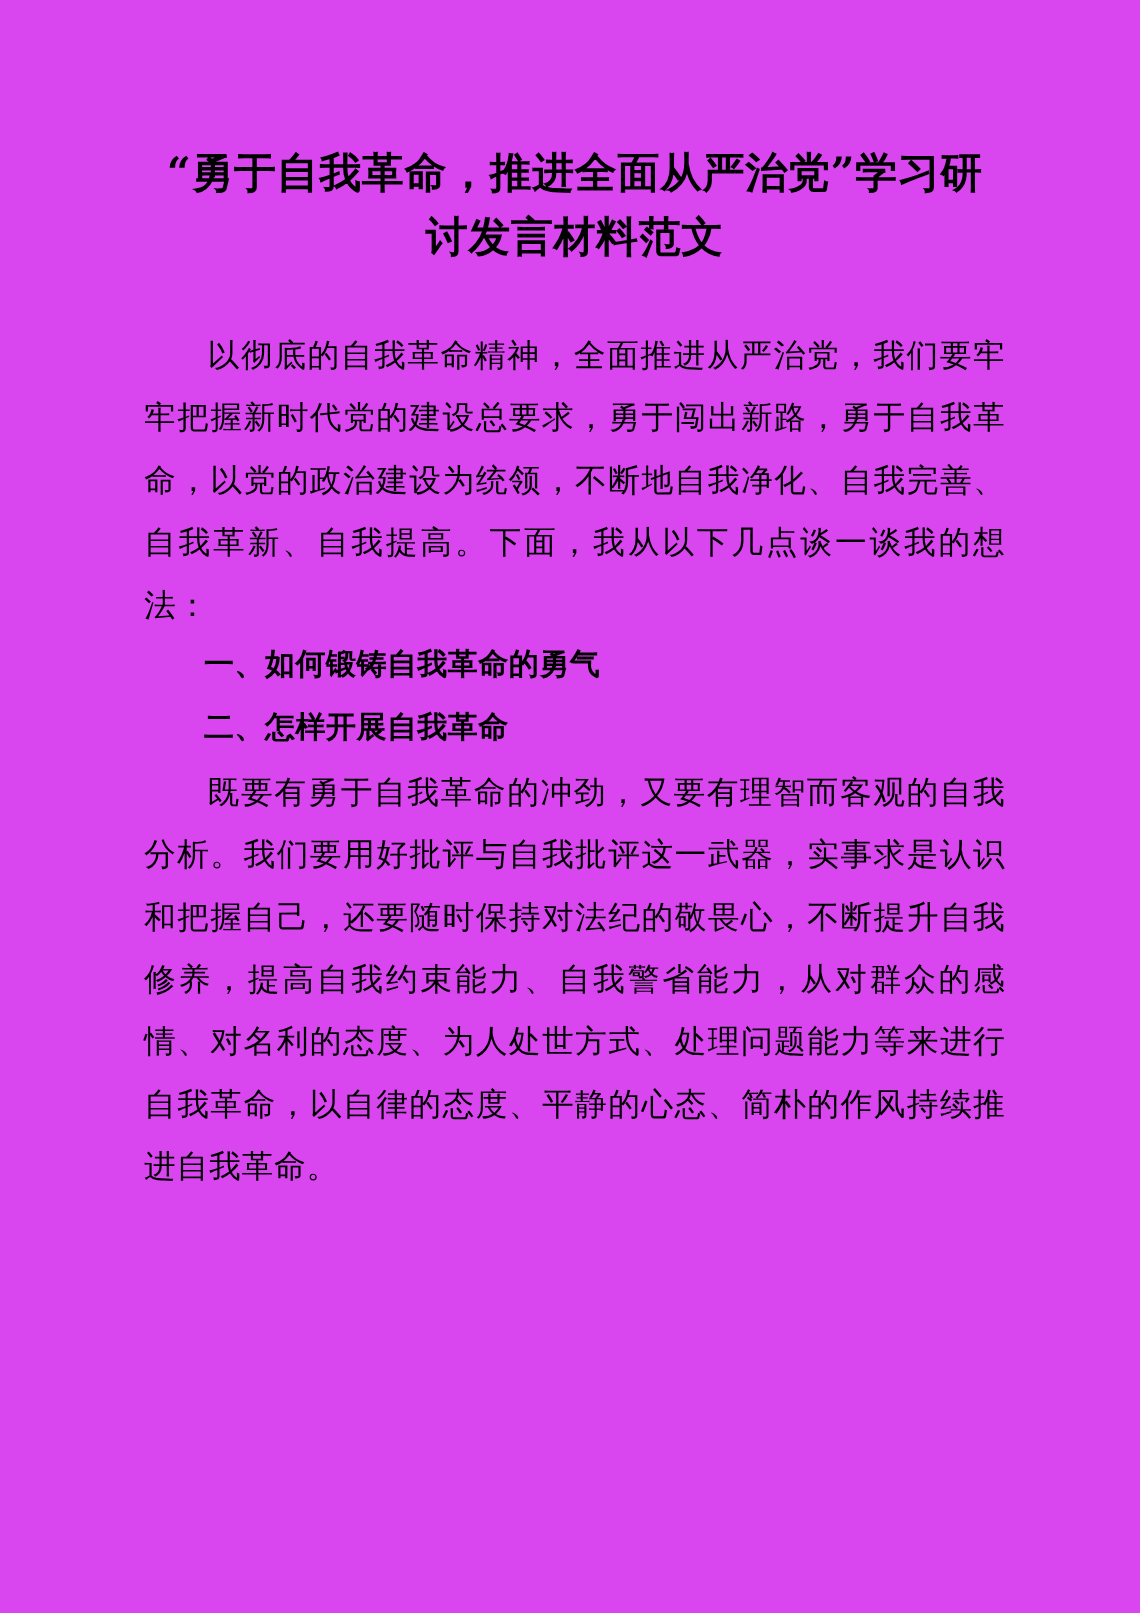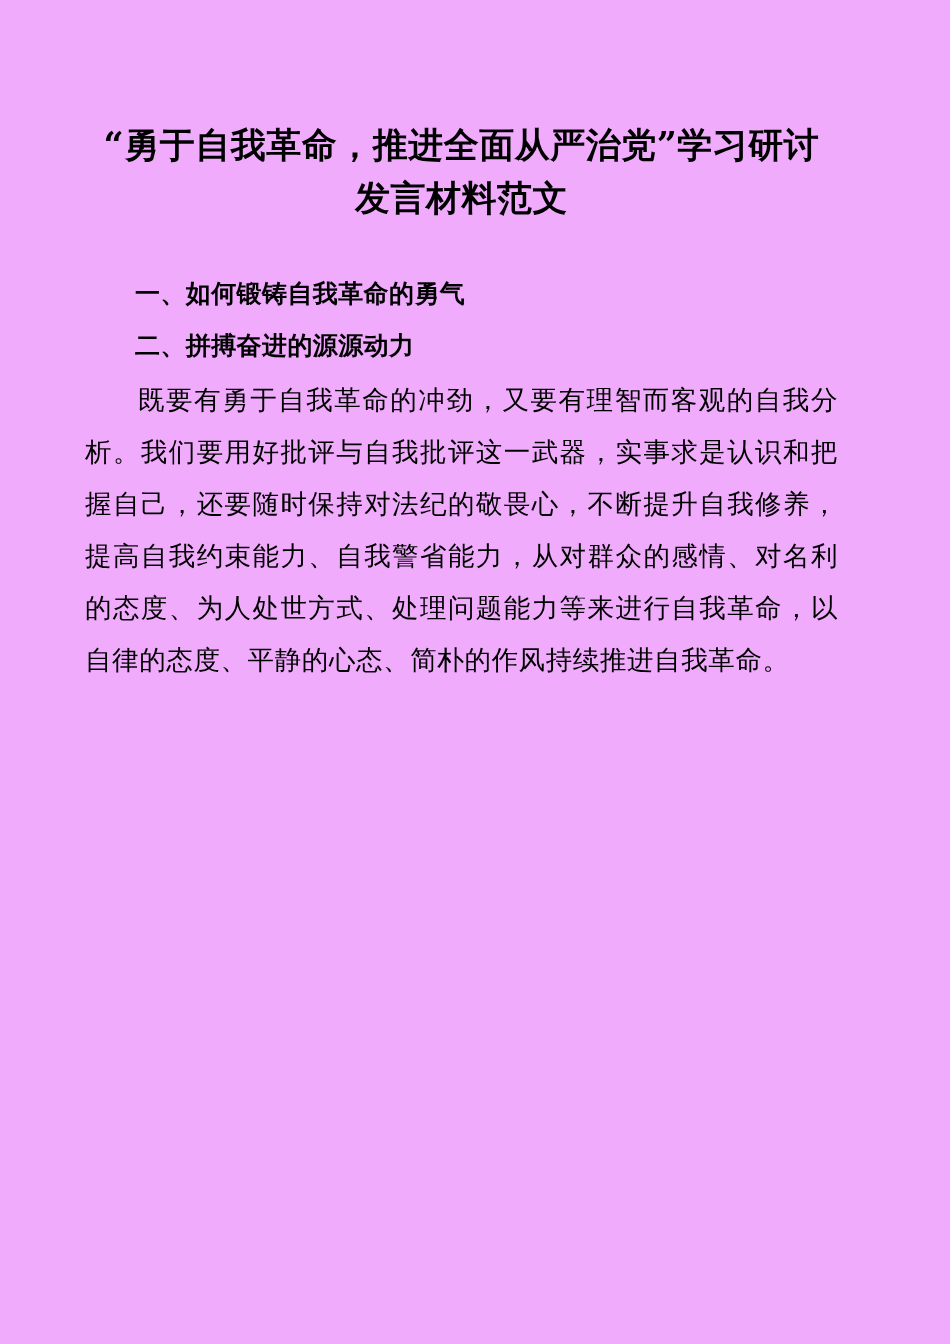--- a/index.html
+++ b/index.html
@@ -11,22 +11,22 @@
     width: 950px;
     height: 1344px;
     font-family: "Liberation Serif", "DejaVu Serif", serif;
     color: #000000;
     overflow: hidden;
   }
   .page {
     box-sizing: border-box;
     width: 950px;
     height: 1344px;
-    padding: 118px 112px 60px 85px;
-    background: #f0abfc;
+    padding: 118px 112px 60px 120px;
+    background: #d946ef;
   }
   .doc-title {
     font-family: "DejaVu Serif", "Liberation Serif", serif;
     font-weight: bold;
     font-size: 35px;
     line-height: 53px;
     text-align: center;
     letter-spacing: 0.5px;
     margin: 0 0 46px 0;
     padding: 0 6px;
@@ -52,20 +52,21 @@
     letter-spacing: 0.4px;
     color: #000000;
   }
 </style>
 </head>
 <body>
 
 <div class="page">
   <h1 class="doc-title">“勇于自我革命，推进全面从严治党”学习研讨发言材料范文</h1>
 
+  <p class="para">以彻底的自我革命精神，全面推进从严治党，我们要牢牢把握新时代党的建设总要求，勇于闯出新路，勇于自我革命，以党的政治建设为统领，不断地自我净化、自我完善、自我革新、自我提高。下面，我从以下几点谈一谈我的想法：</p>
 
   <p class="heading">一、如何锻铸自我革命的勇气</p>
 
 
-  <p class="heading">二、拼搏奋进的源源动力</p>
+  <p class="heading">二、怎样开展自我革命</p>
 
   <p class="para">既要有勇于自我革命的冲劲，又要有理智而客观的自我分析。我们要用好批评与自我批评这一武器，实事求是认识和把握自己，还要随时保持对法纪的敬畏心，不断提升自我修养，提高自我约束能力、自我警省能力，从对群众的感情、对名利的态度、为人处世方式、处理问题能力等来进行自我革命，以自律的态度、平静的心态、简朴的作风持续推进自我革命。</p>
 </div>
 
 </body></html>

